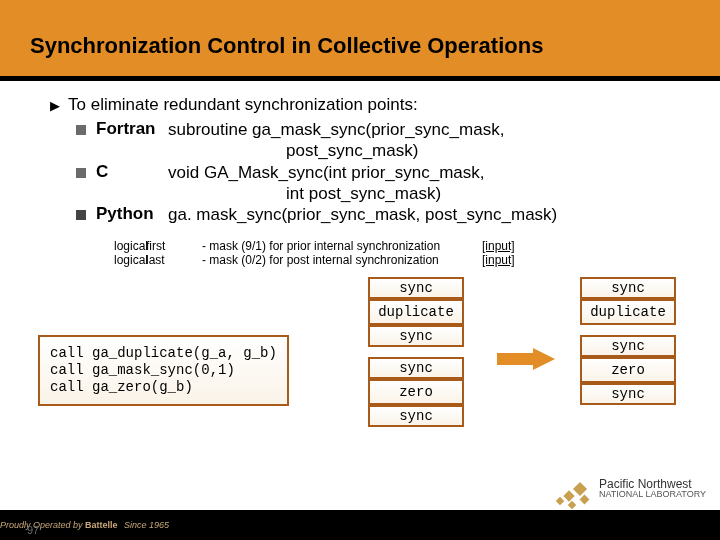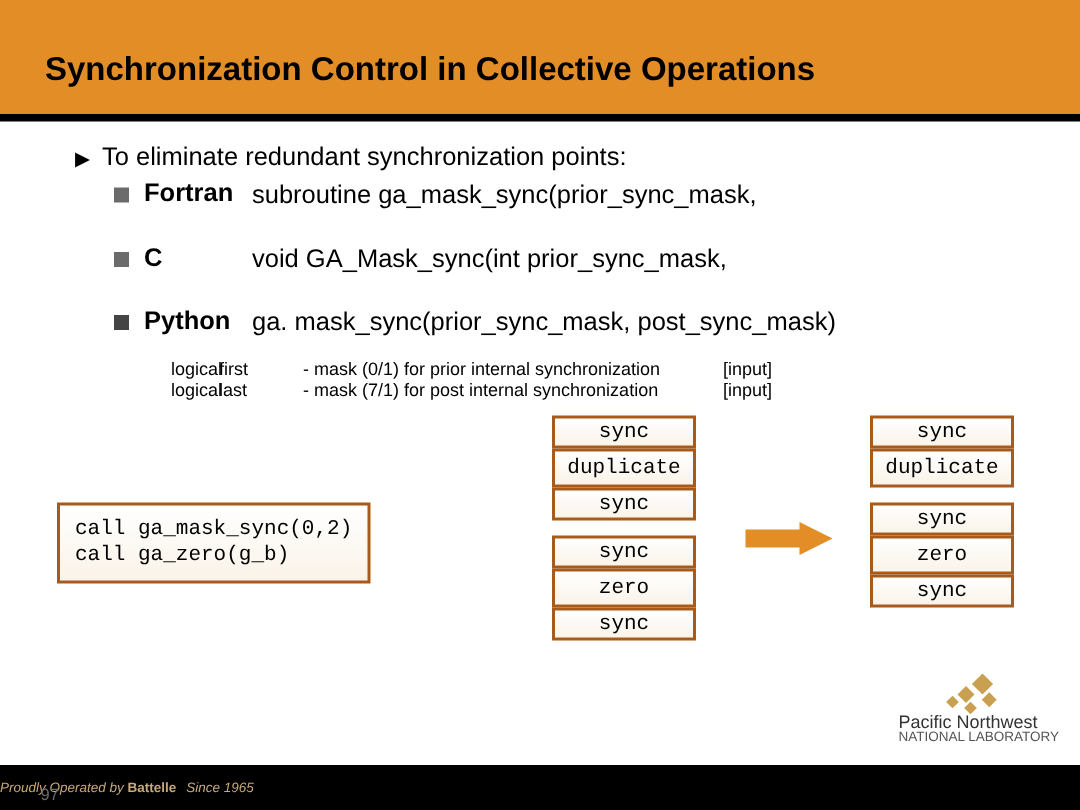--- a/index.html
+++ b/index.html
@@ -15,36 +15,36 @@
   .sub-item { display: flex; align-items: flex-start; margin-bottom: 0; }
   .sq { width: 10px; height: 10px; background: #6b6b6b; margin-right: 10px; margin-top: 6px; flex-shrink: 0; }
   .sq.dark { background: #444; }
   .lang-col { font-size: 17px; font-weight: bold; width: 72px; flex-shrink: 0; }
   .sig { font-size: 17px; line-height: 1.25; }
   .params { margin-top: 14px; margin-left: 40px; font-size: 12px; }
   .param-row { display: flex; }
   .p-type { width: 56px; padding-left: 24px; }
   .p-name { width: 56px; }
   .p-desc { width: 280px; }
-  .p-io { width: 60px; }
+  .p-io { width: 60px; text-decoration: underline; }
   .lower { position: relative; margin-top: 18px; height: 220px; }
   .code-box { position: absolute; left: -12px; top: 50px; border: 2px solid #a85a1a; background: linear-gradient(#fff, #faf3e8); padding: 8px 10px; font-family: "Courier New", monospace; font-size: 14px; line-height: 1.2; }
   .stack { position: absolute; display: flex; flex-direction: column; align-items: center; }
   .stack.left { left: 318px; top: -8px; }
   .stack.right { left: 530px; top: -8px; }
   .node { border: 2px solid #a85a1a; background: linear-gradient(#fff, #faf3e8); font-family: "Courier New", monospace; font-size: 14px; padding: 3px 1px; margin: 0; min-width: 96px; text-align: center; }
   .node.sync { padding: 1px 24px; }
   .gap { height: 10px; }
   .arrow { position: absolute; left: 447px; top: 64px; width: 58px; height: 20px; }
   .arrow-body { position: absolute; left: 0; top: 4px; width: 38px; height: 12px; background: #e38d27; }
   .arrow-head { position: absolute; left: 36px; top: -1px; width: 0; height: 0; border-left: 22px solid #e38d27; border-top: 11px solid transparent; border-bottom: 11px solid transparent; }
   .footer-bar { position: absolute; bottom: 0; left: 0; right: 0; height: 30px; background: #000; color: #c8a878; display: flex; align-items: center; padding-right: 12px; font-size: 9px; font-style: italic; }
   .footer-bar b { font-style: normal; font-weight: bold; margin-right: 4px; }
   .slide-no { position: absolute; bottom: 4px; left: 10px; color: #6b6b6b; font-size: 11px; z-index: 2; margin-left: 17px; }
-  .logo { position: absolute; right: 14px; bottom: 44px; display: flex; align-items: center; flex-direction: column; }
+  .logo { position: absolute; right: 14px; bottom: 32px; display: flex; align-items: flex-start; }
   .logo-mark { width: 38px; height: 30px; position: relative; margin-right: 6px; }
   .logo-mark .d { position: absolute; background: #c8a050; transform: rotate(45deg); }
   .logo-text { font-size: 9px; line-height: 1; color: #555; }
   .logo-text .big { font-size: 12px; color: #333; }
 </style>
 </head>
 <body>
 
 <div class="title-bar">
   <div class="title">Synchronization Control in Collective Operations</div>
@@ -55,56 +55,57 @@
   <div class="main-bullet">
     <span class="tri">▶</span>
     <span class="main-text">To eliminate redundant synchronization points:</span>
   </div>
   <div class="sub-list">
     <div class="sub-item">
       <span class="sq"></span>
       <span class="lang-col">Fortran</span>
       <span class="sig">
         <span>subroutine ga_mask_sync(prior_sync_mask,</span><br>
-        &nbsp;&nbsp;&nbsp;&nbsp;&nbsp;&nbsp;&nbsp;&nbsp;&nbsp;&nbsp;&nbsp;&nbsp;&nbsp;&nbsp;&nbsp;&nbsp;&nbsp;&nbsp;&nbsp;&nbsp;&nbsp;&nbsp;&nbsp;&nbsp;&nbsp;
+        &nbsp;&nbsp;&nbsp;&nbsp;&nbsp;&nbsp;&nbsp;&nbsp;&nbsp;&nbsp;&nbsp;&nbsp;&nbsp;&nbsp;&nbsp;&nbsp;&nbsp;&nbsp;&nbsp;&nbsp;&nbsp;&nbsp;&nbsp;&nbsp;&nbsp;<span>post_sync_mask)</span>
       </span>
     </div>
     <div class="sub-item">
       <span class="sq"></span>
       <span class="lang-col">C</span>
       <span class="sig">
         <span>void GA_Mask_sync(int prior_sync_mask,</span><br>
-        &nbsp;&nbsp;&nbsp;&nbsp;&nbsp;&nbsp;&nbsp;&nbsp;&nbsp;&nbsp;&nbsp;&nbsp;&nbsp;&nbsp;&nbsp;&nbsp;&nbsp;&nbsp;&nbsp;&nbsp;&nbsp;&nbsp;&nbsp;&nbsp;&nbsp;
+        &nbsp;&nbsp;&nbsp;&nbsp;&nbsp;&nbsp;&nbsp;&nbsp;&nbsp;&nbsp;&nbsp;&nbsp;&nbsp;&nbsp;&nbsp;&nbsp;&nbsp;&nbsp;&nbsp;&nbsp;&nbsp;&nbsp;&nbsp;&nbsp;&nbsp;<span>int post_sync_mask)</span>
       </span>
     </div>
     <div class="sub-item">
       <span class="sq dark"></span>
       <span class="lang-col">Python</span>
       <span class="sig">ga. mask_sync(prior_sync_mask, post_sync_mask)</span>
     </div>
   </div>
 
   <div class="params">
     <div class="param-row">
       <span class="p-type">logical</span>
       <span class="p-name">first</span>
-      <span class="p-desc">- mask (0/1) for prior internal synchronization</span>
+      <span class="p-desc">- mask (9/1) for prior internal synchronization</span>
       <span class="p-io">[input]</span>
     </div>
     <div class="param-row">
       <span class="p-type">logical</span>
       <span class="p-name">last</span>
-      <span class="p-desc">- mask (7/1) for post internal synchronization</span>
+      <span class="p-desc">- mask (0/2) for post internal synchronization</span>
       <span class="p-io">[input]</span>
     </div>
   </div>
 
   <div class="lower">
     <div class="code-box">
-      <div>call ga_mask_sync(0,2)</div>
+      <div>call ga_duplicate(g_a, g_b)</div>
+      <div>call ga_mask_sync(0,1)</div>
       <div>call ga_zero(g_b)</div>
     </div>
 
     <div class="stack left">
       <div class="node sync">sync</div>
       <div class="node">duplicate</div>
       <div class="node sync">sync</div>
       <div class="gap"></div>
       <div class="node sync">sync</div>
       <div class="node">zero</div>

